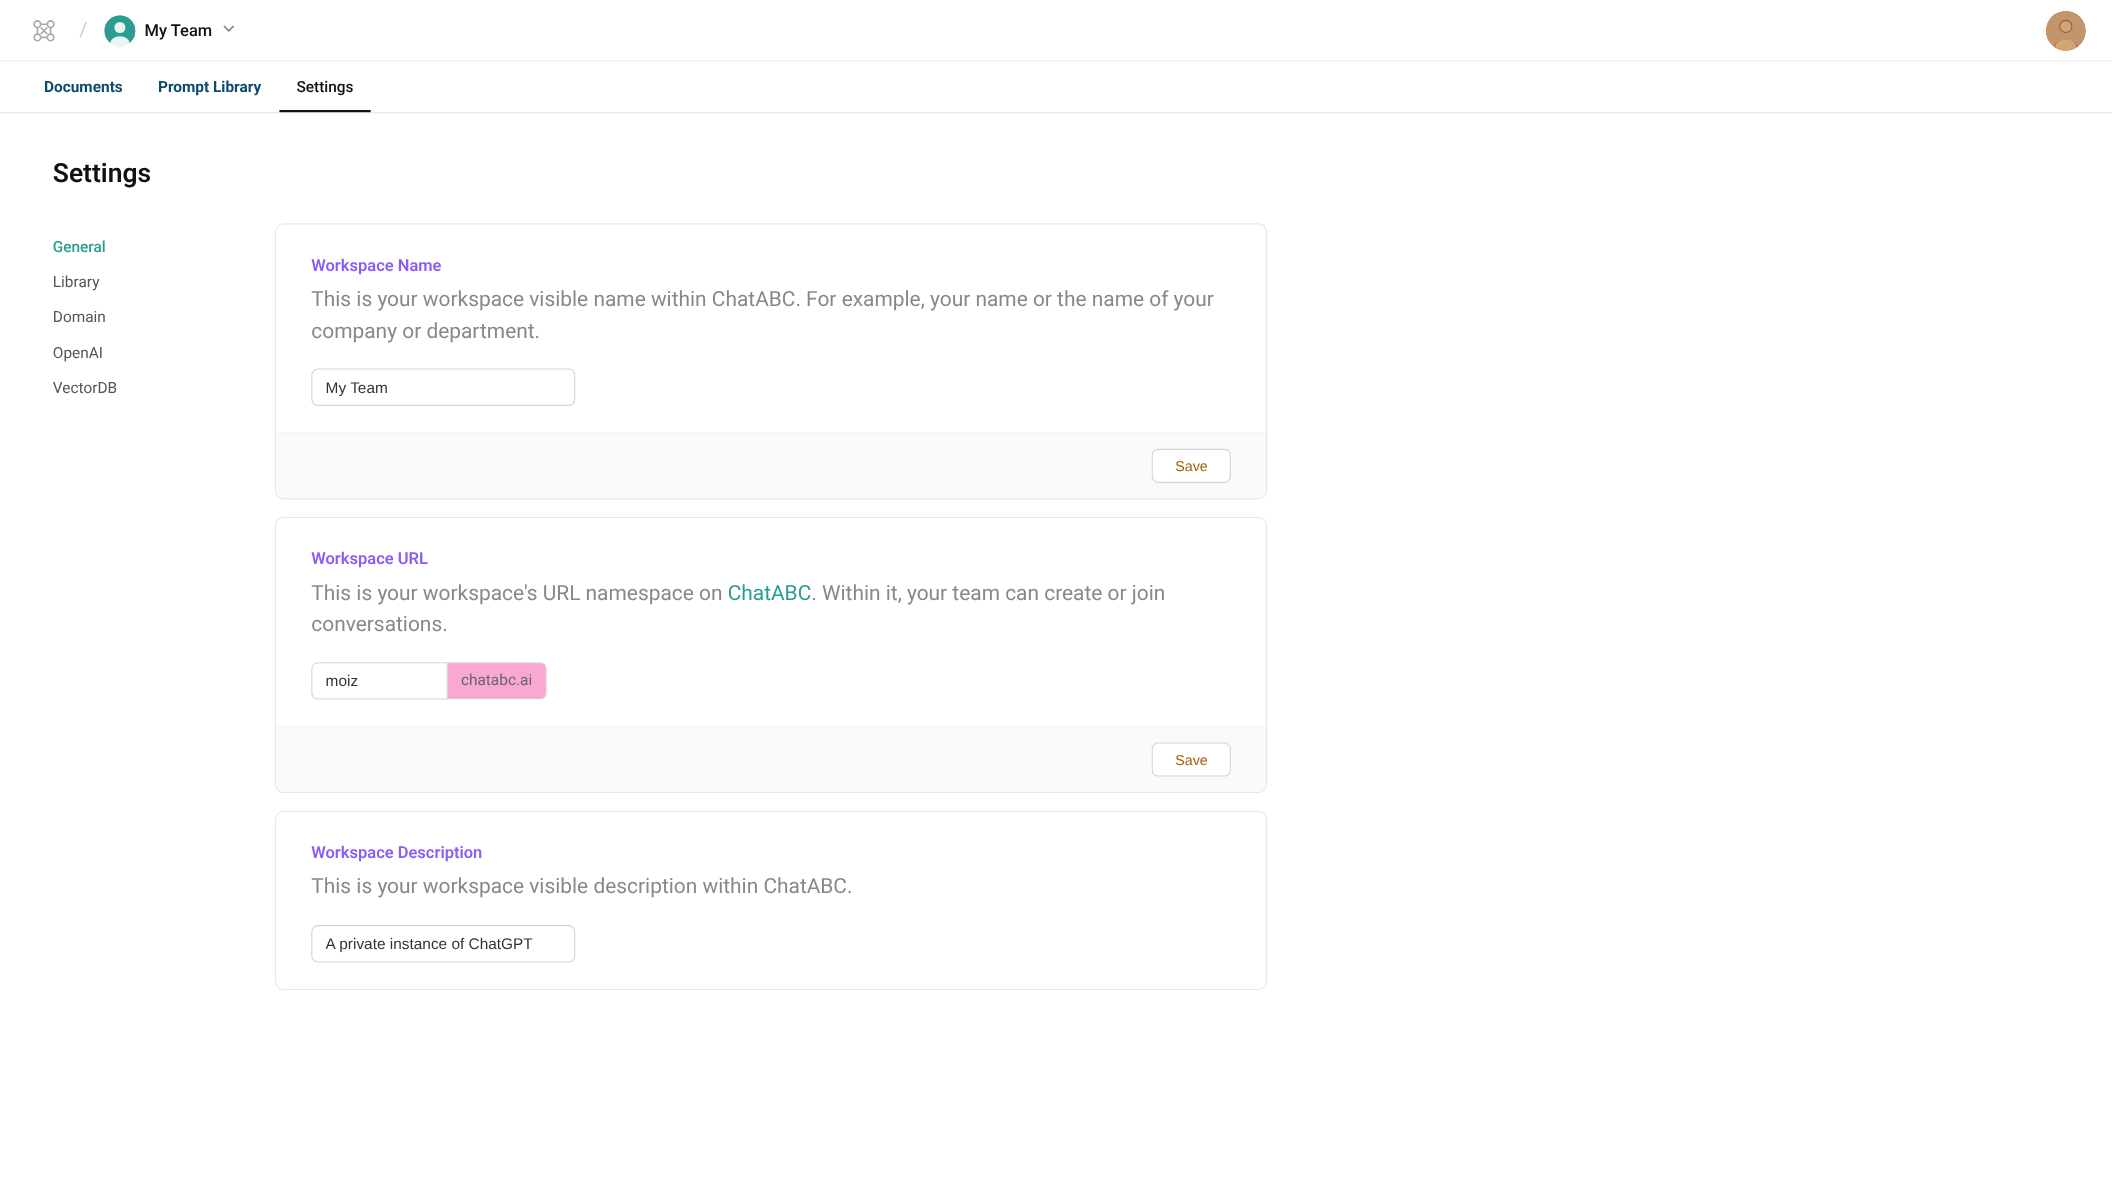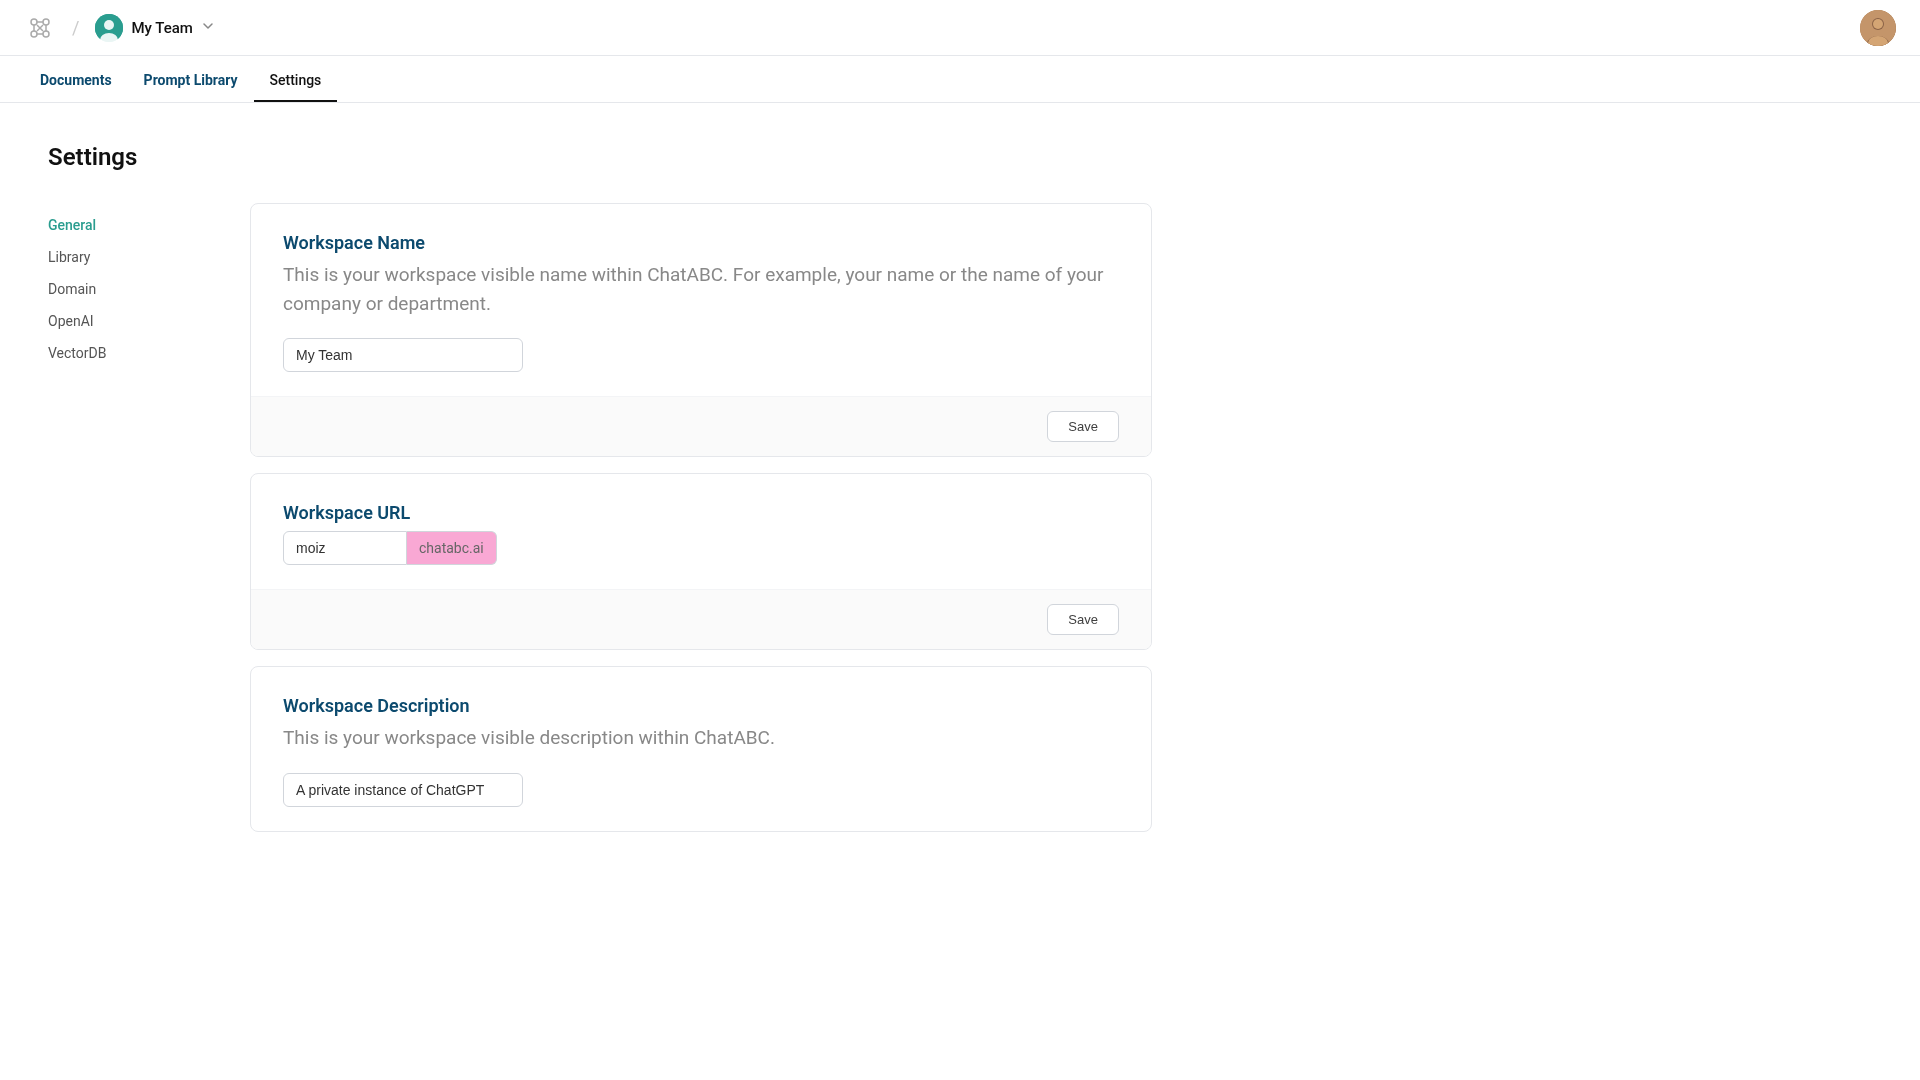--- a/index.html
+++ b/index.html
@@ -178,23 +178,23 @@
       margin-bottom: 16px;
       background: #ffffff;
       overflow: hidden;
     }
 
     .settings-card-body {
       padding: 28px 32px 24px;
     }
 
     .card-title {
-      font-size: 18px;
+      font-size: 15px;
       font-weight: 600;
-      color: #0c4a6e;
+      color: #8b5cf6;
       margin-bottom: 8px;
     }
 
     .card-description {
       font-size: 19px;
       color: #888;
       margin-bottom: 20px;
       line-height: 1.5;
     }
 
@@ -221,21 +221,21 @@
       justify-content: flex-end;
       background: #fafafa;
     }
 
     .save-button {
       padding: 7px 20px;
       background: #ffffff;
       border: 1px solid #d1d5db;
       border-radius: 6px;
       font-size: 13px;
-      color: #404040;
+      color: #a16207;
       cursor: pointer;
       transition: background 0.2s;
       text-align: center;
     }
 
     
     .url-input-group {
       display: flex;
       align-items: center;
       gap: 0;
@@ -343,20 +343,23 @@
           <input type="text" class="text-input" value="My Team" style="">
         </div>
         <div class="settings-card-footer">
           <button class="save-button">Save</button>
         </div>
       </div>
 
       <div class="settings-card">
         <div class="settings-card-body">
           <h2 class="card-title">Workspace URL</h2>
+          <p class="card-description">
+            <span>This is your workspace's URL namespace on </span><a href="#">ChatABC</a><span>. Within it, your team can create or join conversations.</span>
+          </p>
           <div class="url-input-group">
             <input type="text" class="url-input-prefix" value="moiz" style="">
             <span class="url-suffix">chatabc.ai</span>
           </div>
         </div>
         <div class="settings-card-footer">
           <button class="save-button">Save</button>
         </div>
       </div>
 

